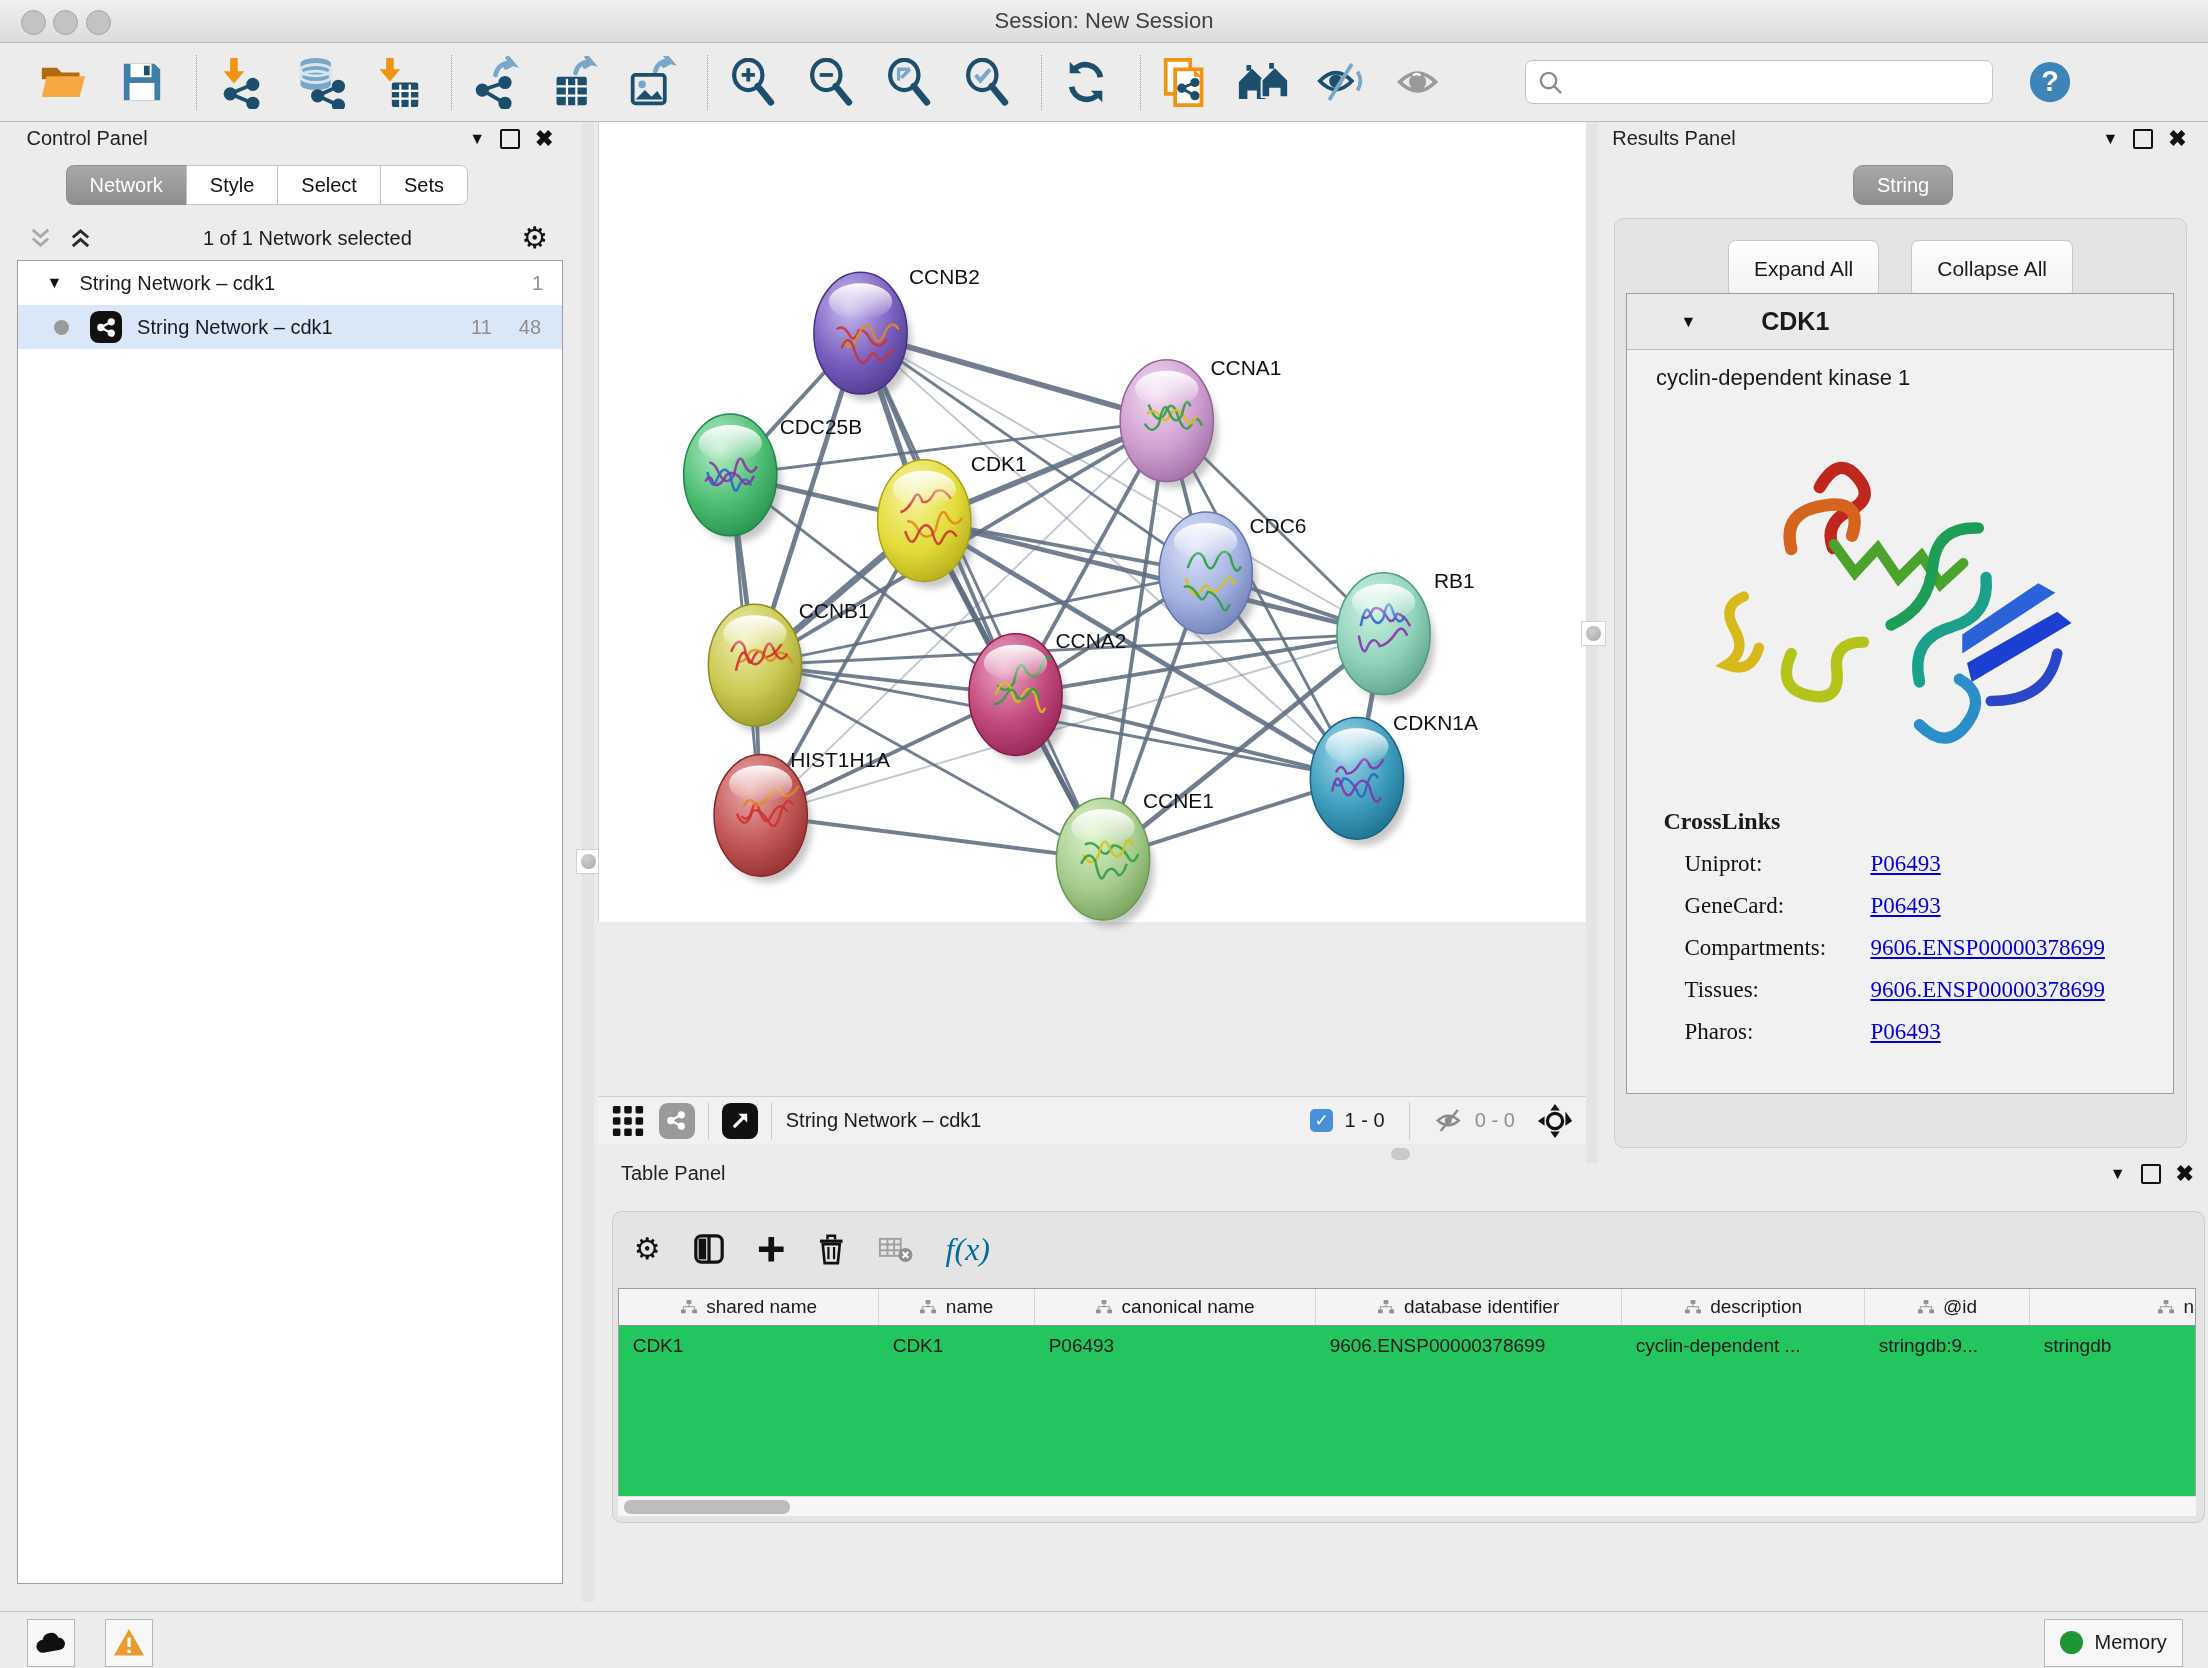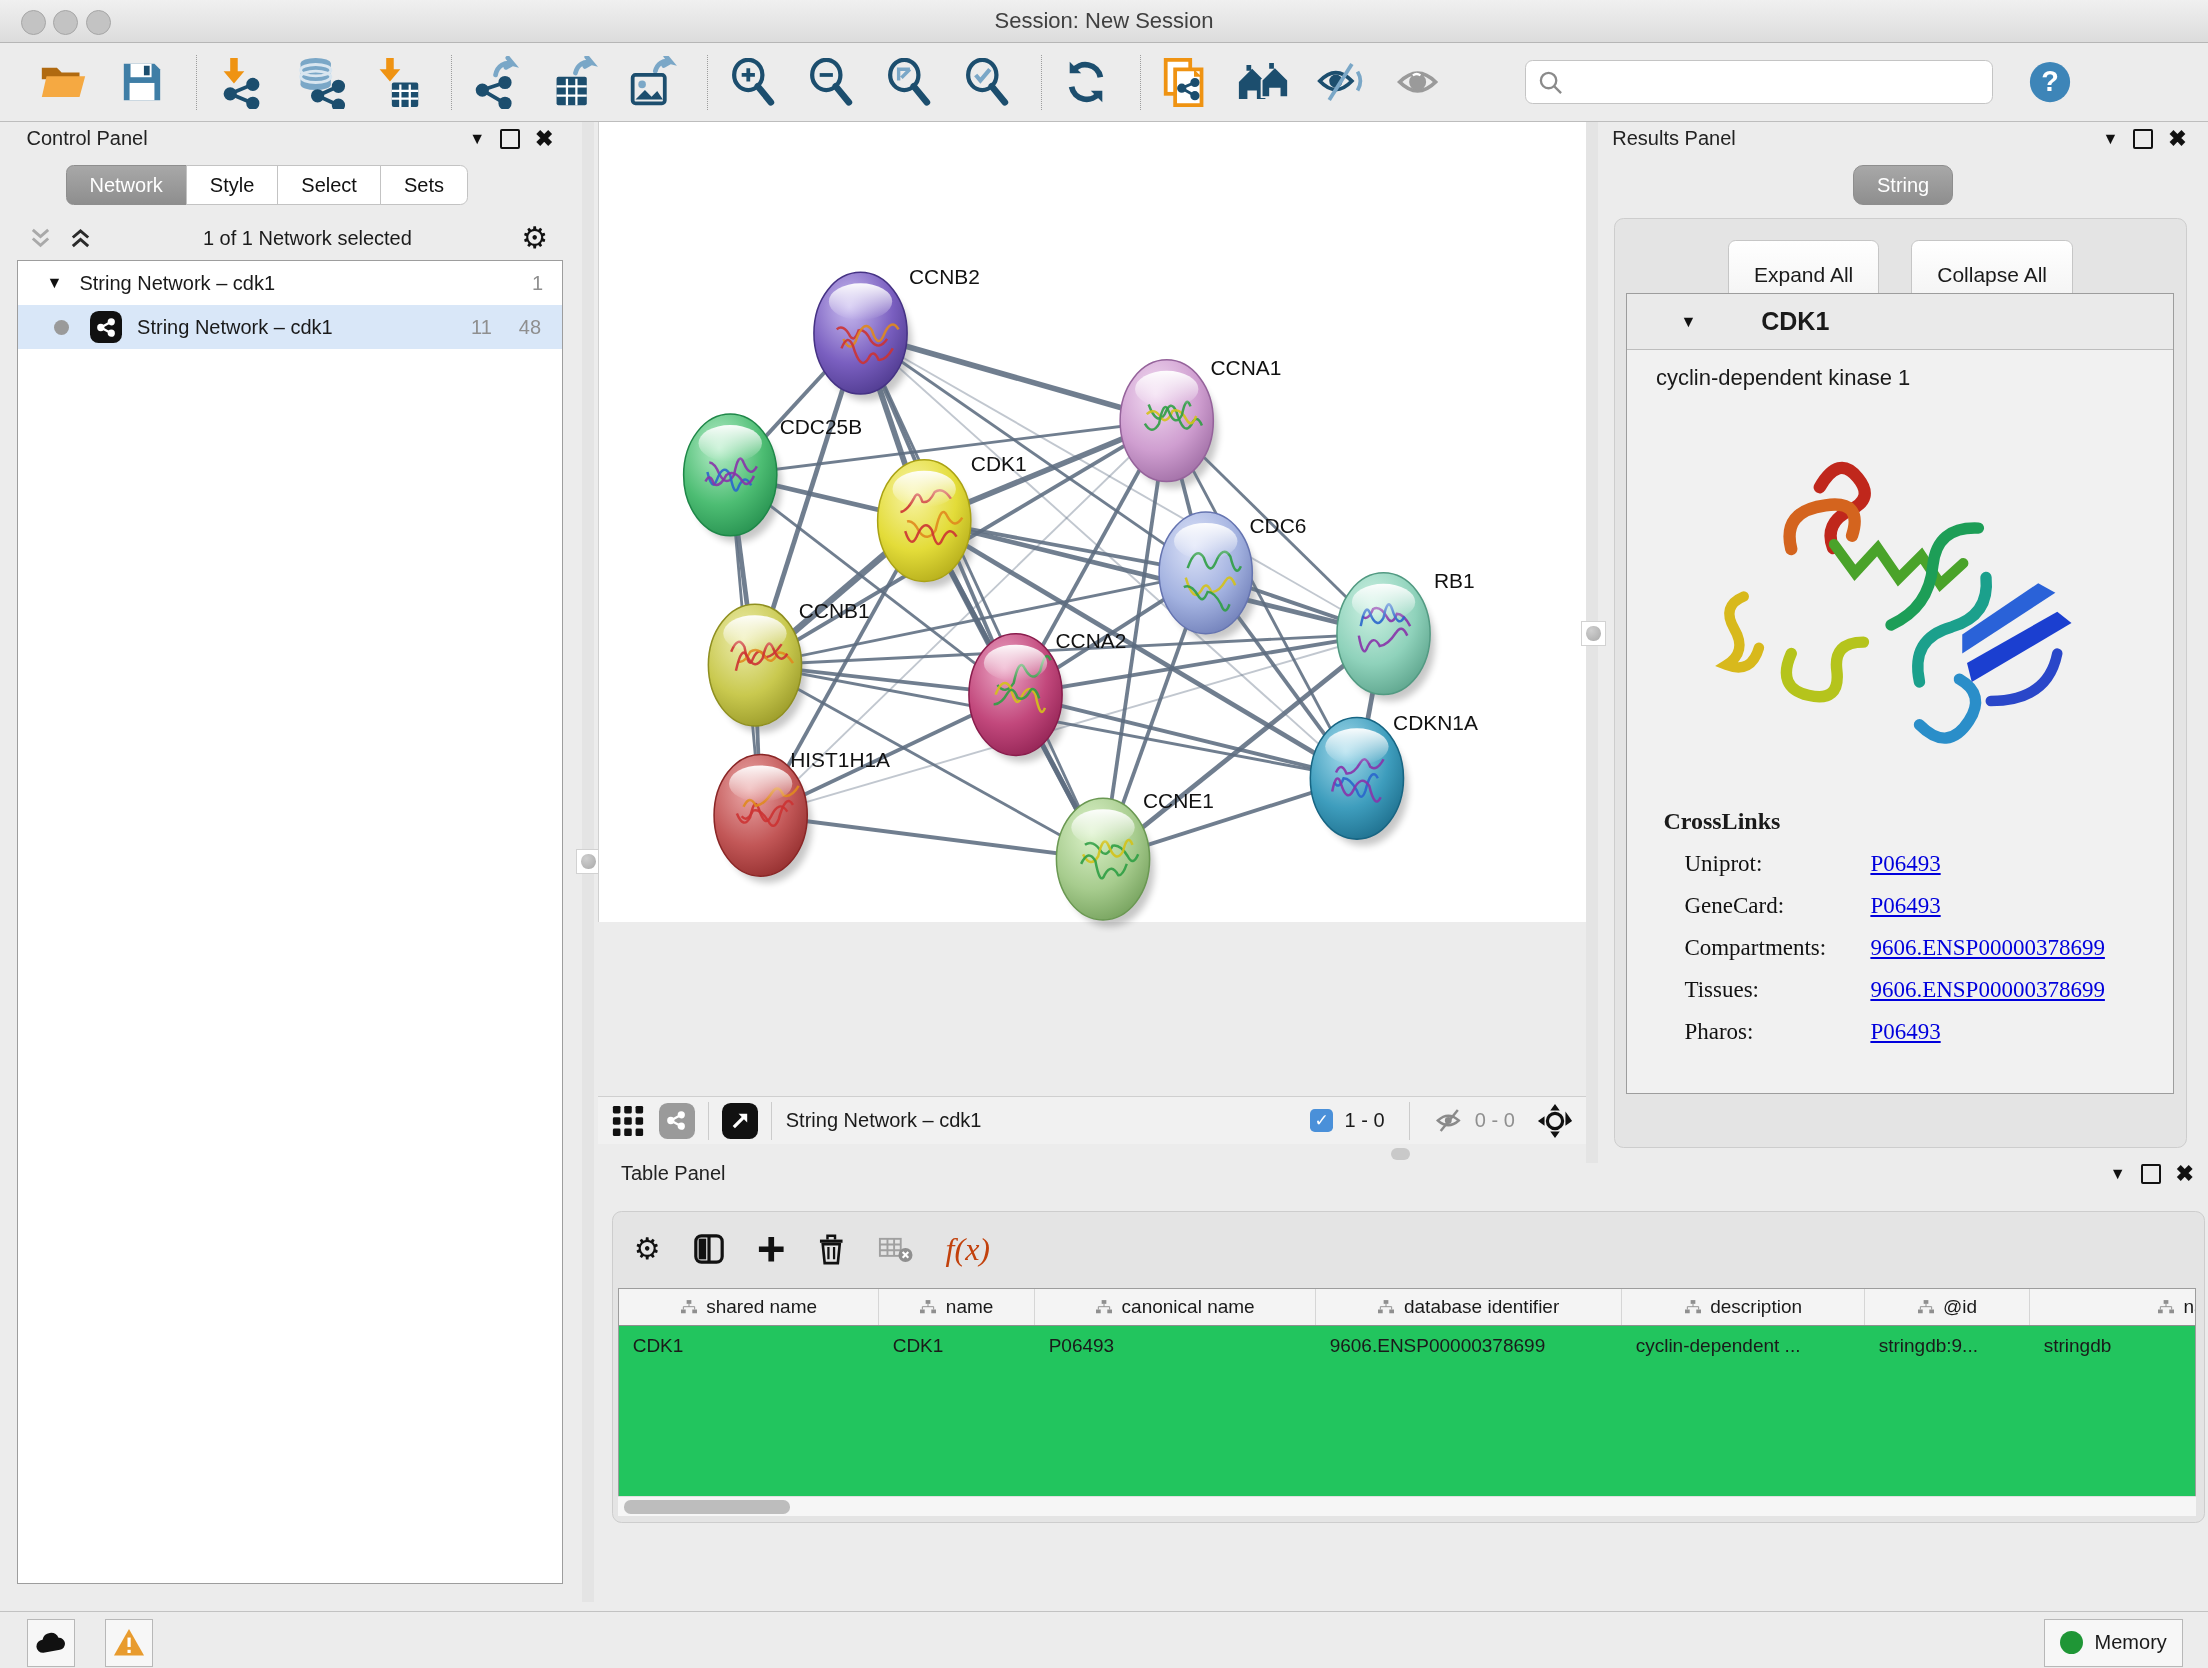--- a/index.html
+++ b/index.html
@@ -54,21 +54,21 @@
   .vsplit{width:12.4px;background:#e4e4e4;}
   .knob{width:23px;height:23px;background:#fff;border:1px solid #d2d2d2;display:flex;align-items:center;justify-content:center;}
   .knob i{width:14.3px;height:14.3px;border-radius:50%;background:radial-gradient(circle at 35% 30%,#cfcfcf,#a9a9a9);display:block;}
   .hknob{width:19px;height:12.4px;border-radius:6.7px;background:#c9c9c9;}
   
   #results-panel{left:1599px;top:127px;width:601px;height:1035px;}
   #rp-tab{position:absolute;left:255px;top:38px;}
   #rp-box{position:absolute;left:15px;top:91px;width:571px;height:928px;background:#e4e4e4;
     border:1px solid #cdcdcd;border-radius:9.5px;}
   .rbtn{height:40px;background:linear-gradient(#ffffff,#f2f2f2);border:1px solid #c6c6c6;border-radius:7.6px;
-    font-size:21px;display:flex;align-items:center;justify-content:center;padding:14px 25px;}
+    font-size:21px;display:flex;align-items:center;justify-content:center;padding:8px 25px;}
   #rp-inner{position:absolute;left:11.4px;top:74px;width:548px;height:801px;background:#f1f1f1;
     border:1.9px solid #9d9d9d;box-sizing:border-box;}
   #rp-entry-header{height:55px;background:#eaeaea;border-bottom:1px solid #bdbdbd;display:flex;
     align-items:center;padding-left:53px;}
   #rp-gene{font-size:25px;font-weight:bold;margin-left:65px;}
   #rp-desc{font-size:22px;padding:15px 0 0 28.5px;}
   #crosslinks{font-family:"Liberation Serif",serif;padding-left:36px;padding-top:9.5px;}
   #crosslinks-title{font-size:24px;font-weight:bold;}
   .clrow{display:flex;font-size:23px;margin-top:16px;}
   .cll{width:186px;padding-left:21px;color:#111;}
@@ -89,21 +89,21 @@
   #hthumb{position:absolute;left:5.7px;top:2.9px;width:166px;height:13.3px;border-radius:6.7px;background:#bdbdbd;}
   #tp-tabs{position:absolute;left:628px;top:384px;display:flex;}
   
   #statusbar{left:0;top:1611px;width:2208px;height:57px;background:#ececec;border-top:1px solid #c2c2c2;}
   .sbtn{position:absolute;top:6.7px;width:46px;height:46px;background:#f7f7f7;border:1px solid #b8b8b8;
     display:flex;align-items:center;justify-content:center;}
   #memory-btn{position:absolute;top:6.7px;right:25px;width:137px;height:46px;background:#f7f7f7;
     border:1px solid #b8b8b8;display:flex;align-items:center;justify-content:center;gap:11.4px;font-size:20px;}
   #memory-dot{width:23px;height:23px;border-radius:50%;background:#1f9636;}
   .gear{font-size:30px;color:#111;line-height:1;}
-  .fx{font-family:"Liberation Serif",serif;font-style:italic;font-size:32px;color:#c2410c;}
+  .fx{font-family:"Liberation Serif",serif;font-style:italic;font-size:32px;color:#0369a1;}
 </style>
 </head>
 <body>
 
 <div id="titlebar" class="abs">
   <span class="tlight" style="left:21px"></span>
   <span class="tlight" style="left:53px"></span>
   <span class="tlight" style="left:86px"></span>
   <div id="title-text">Session: New Session</div>
 </div>

